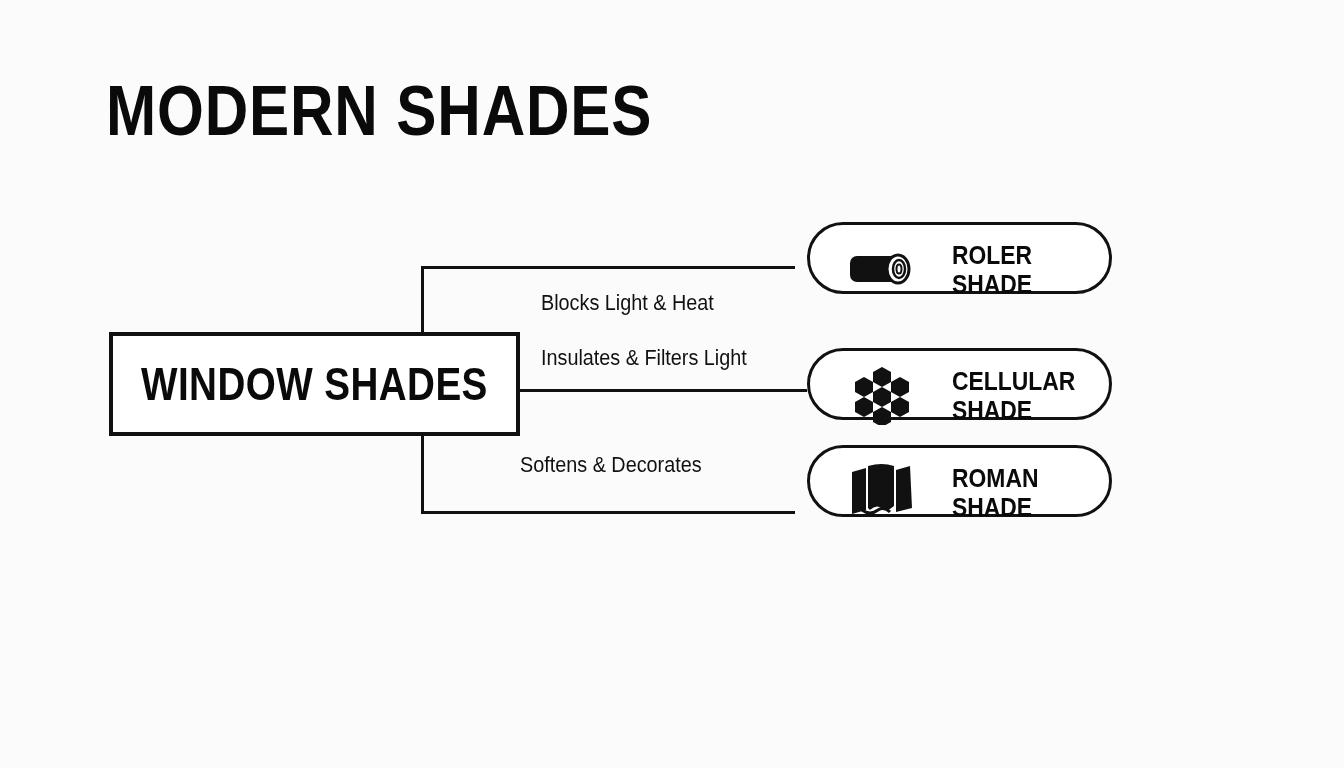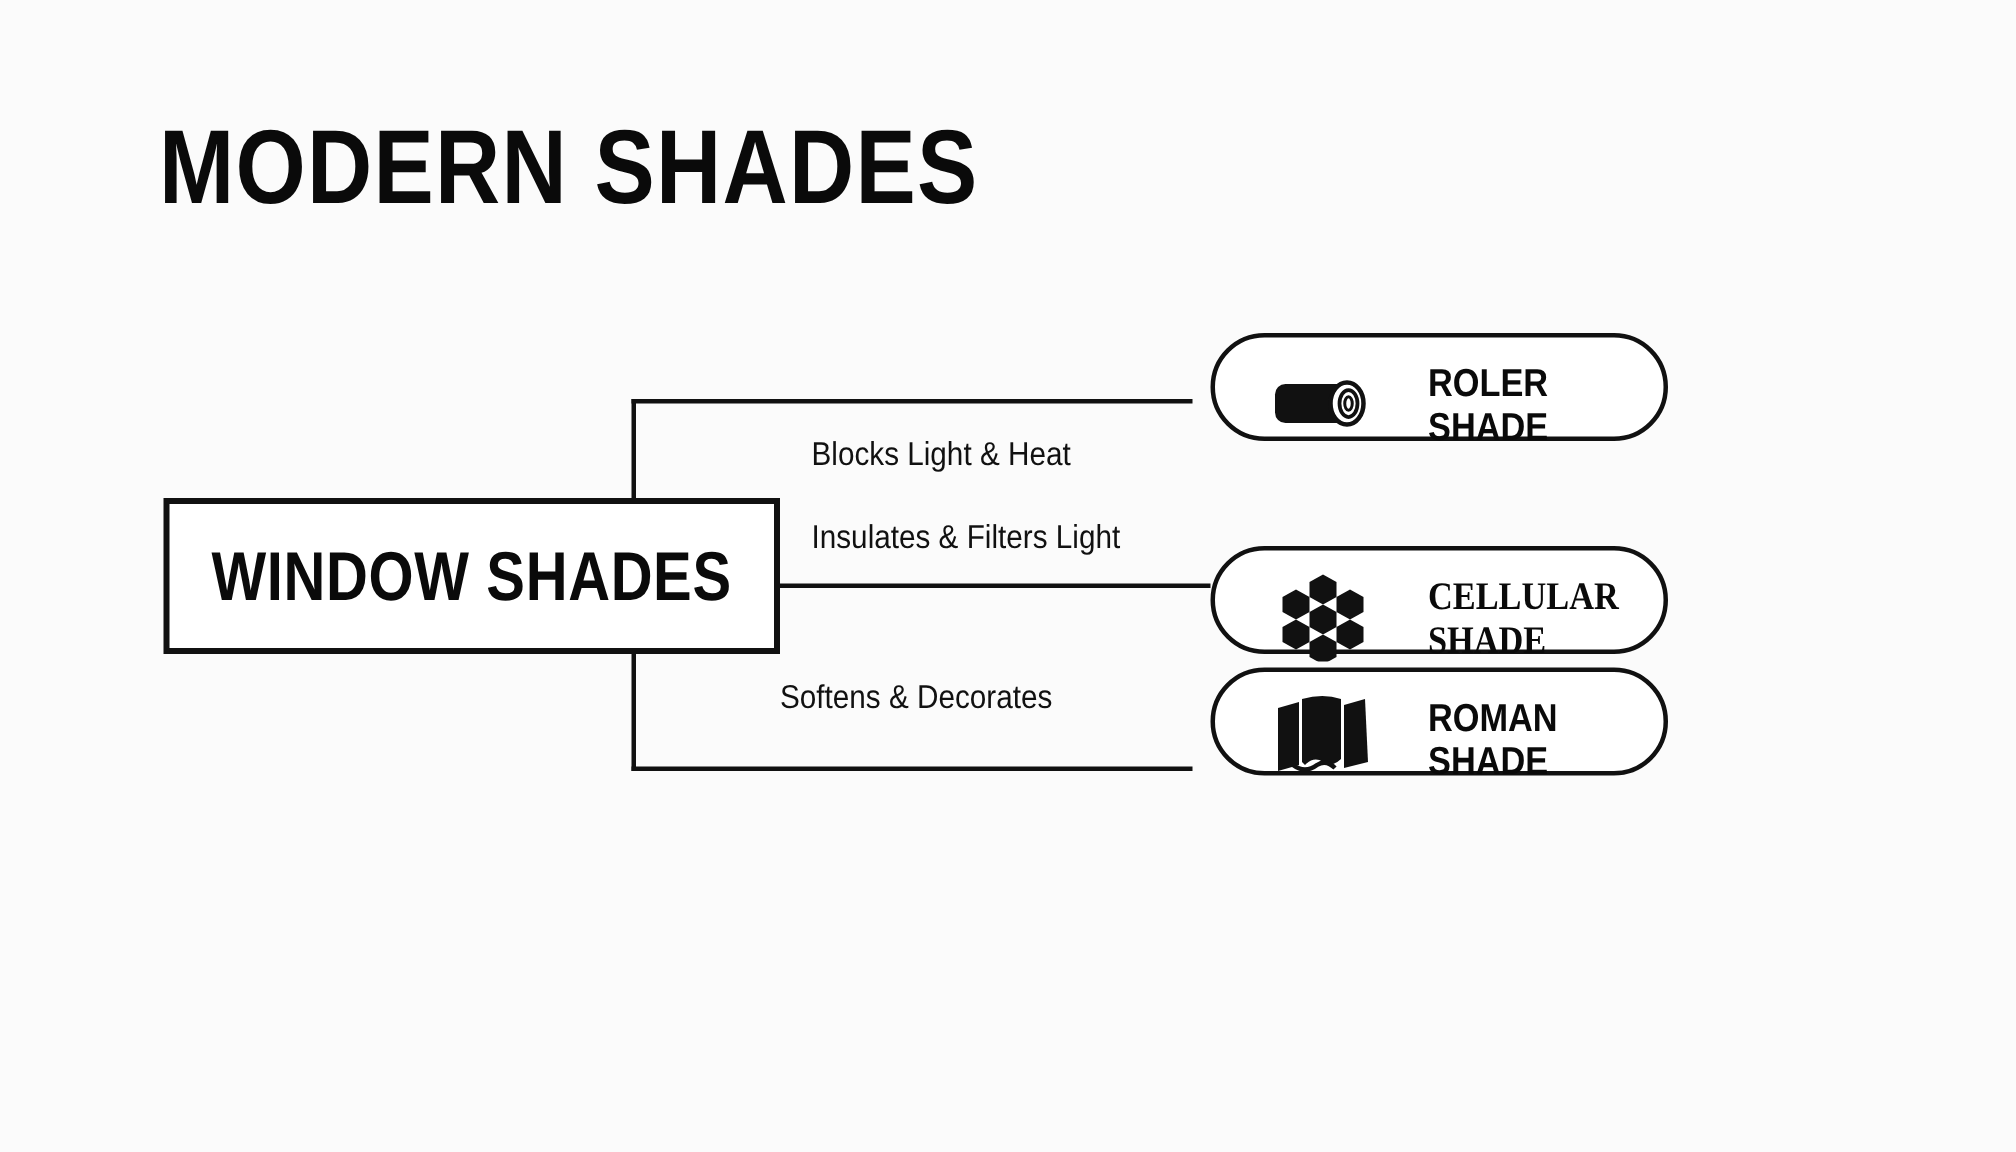--- a/index.html
+++ b/index.html
@@ -65,21 +65,21 @@
     <ellipse cx="50" cy="26" rx="11" ry="14" fill="#fff" stroke="#111" stroke-width="3"></ellipse>
     <ellipse cx="51" cy="26" rx="6" ry="9" fill="#fff" stroke="#111" stroke-width="2.5"></ellipse>
     <ellipse cx="51" cy="26" rx="2.5" ry="4.5" fill="#fff" stroke="#111" stroke-width="2"></ellipse>
   </svg>
   <div class="label">
     <div>ROLER</div>
     <div>SHADE</div>
   </div>
 </div>
 
-<div class="pill" style="top:364px;font-family:Liberation Serif, serif;">
+<div class="pill" style="top:348px;">
   <svg class="icon" viewBox="0 0 68 60" style="top:14px; height:60px;">
     <g fill="#111">
       <polygon points="34,2 43,7 43,17 34,22 25,17 25,7"></polygon>
       <polygon points="16,12 25,17 25,27 16,32 7,27 7,17"></polygon>
       <polygon points="52,12 61,17 61,27 52,32 43,27 43,17"></polygon>
       <polygon points="34,22 43,27 43,37 34,42 25,37 25,27"></polygon>
       <polygon points="16,32 25,37 25,47 16,52 7,47 7,37"></polygon>
       <polygon points="52,32 61,37 61,47 52,52 43,47 43,37"></polygon>
       <polygon points="34,42 43,47 43,57 34,62 25,57 25,47"></polygon>
     </g>

